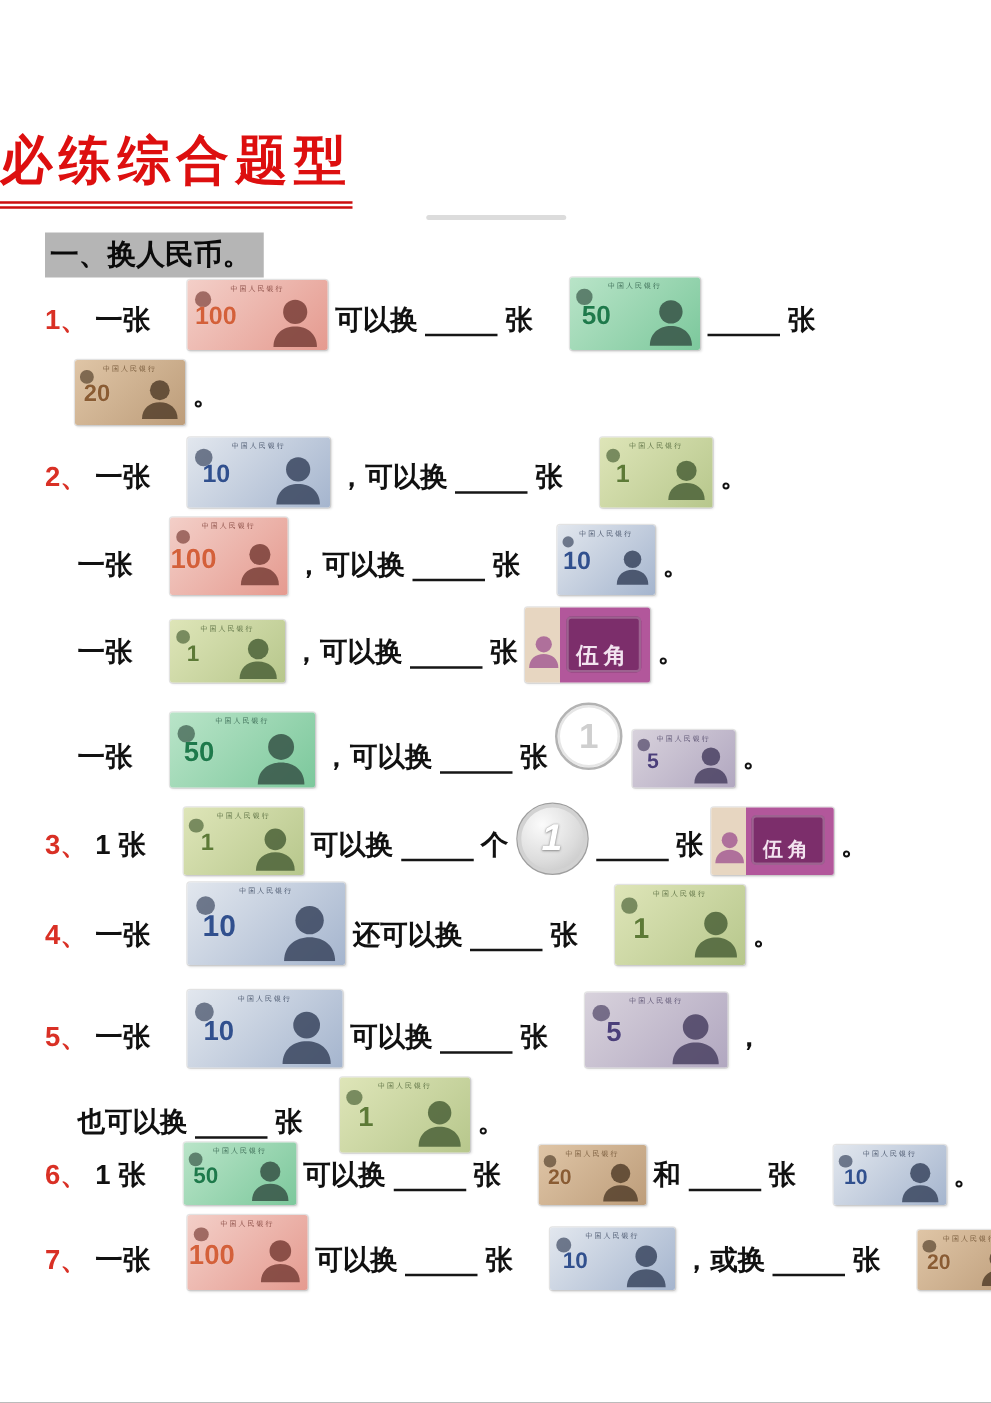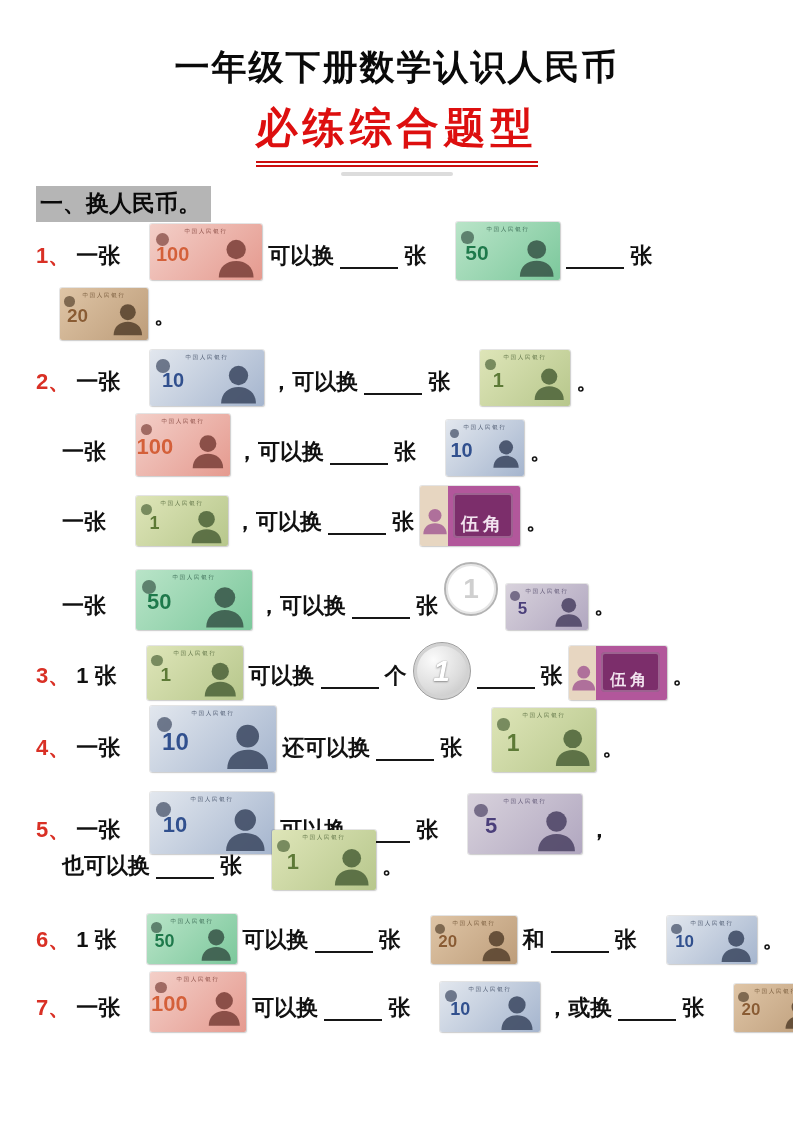--- a/index.html
+++ b/index.html
@@ -5,21 +5,21 @@
   html,body{margin:0;padding:0;background:#888;}
   .page{
     position:relative;width:793px;height:1122px;background:#ffffff;
     margin:0 auto;overflow:hidden;
     font-family:"Liberation Sans","DejaVu Sans",sans-serif;color:#111;
   }
   .title{
     position:absolute;top:44px;left:0;width:100%;text-align:center;
     font-size:35px;font-weight:900;letter-spacing:2px;color:#0a0a0a;
   }
-  .subtitle-wrap{position:absolute;top:100px;left:0;width:100%;text-align:center;}
+  .subtitle-wrap{position:absolute;top:100px;left:0;width:100%;text-align:left;}
   .subtitle{
     display:inline-block;position:relative;color:#dd0f0f;font-size:42px;
     font-weight:900;letter-spacing:5px;padding-bottom:5px;
     border-bottom:2px solid #cc0e0e;
   }
   .subtitle::after{
     content:"";position:absolute;left:0;right:0;bottom:-6px;height:2px;background:#cc0e0e;
   }
   .divider{
     position:absolute;top:172px;left:50%;transform:translateX(-50%);
@@ -90,21 +90,20 @@
   }
   .coin.outline .cden{color:#cfcfcf;text-shadow:none;font-style:normal;}
   .overlap{display:inline-flex;align-items:flex-end;flex:none;}
   .overlap .coin{margin-bottom:14px;margin-right:-16px;z-index:2;}
 </style>
 </head>
 <body>
 
 <div class="page">
 
-  <div class="title">一年级下册数学认识人民币</div>
 
   <div class="subtitle-wrap">
     <span class="subtitle">必练综合题型</span>
   </div>
 
   <div class="divider"></div>
 
   <div class="section">一、换人民币。</div>
 
   <div class="qline" style="top:222px;left:36px;">
@@ -371,21 +370,21 @@
         <span class="portrait">
           <svg class="psvg" viewBox="0 0 40 44">
             <circle cx="20" cy="15" r="10"></circle>
             <path d="M2 44c0-11 8-17 18-17s18 6 18 17z"></path>
           </svg>
         </span>
       </span>
     <span class="seg">，</span>
   </div>
 
-  <div class="qline" style="top:830px;left:62px;">
+  <div class="qline" style="top:862px;left:62px;">
     <span class="seg">也可以换</span>
     <span class="blank"></span>
     <span class="seg">张</span>
     <span class="note" style="width: 104px; height: 60px; --bg1: #dee5b8; --bg2: #b7c78c; --den: #5d7a36; --portrait: #50663c; --ink: #4e6337;">
         <span class="bank">中国人民银行</span>
         <span class="emblem"></span>
         <span class="den" style="font-size: 22px;">1</span>
         <span class="portrait">
           <svg class="psvg" viewBox="0 0 40 44">
             <circle cx="20" cy="15" r="10"></circle>

